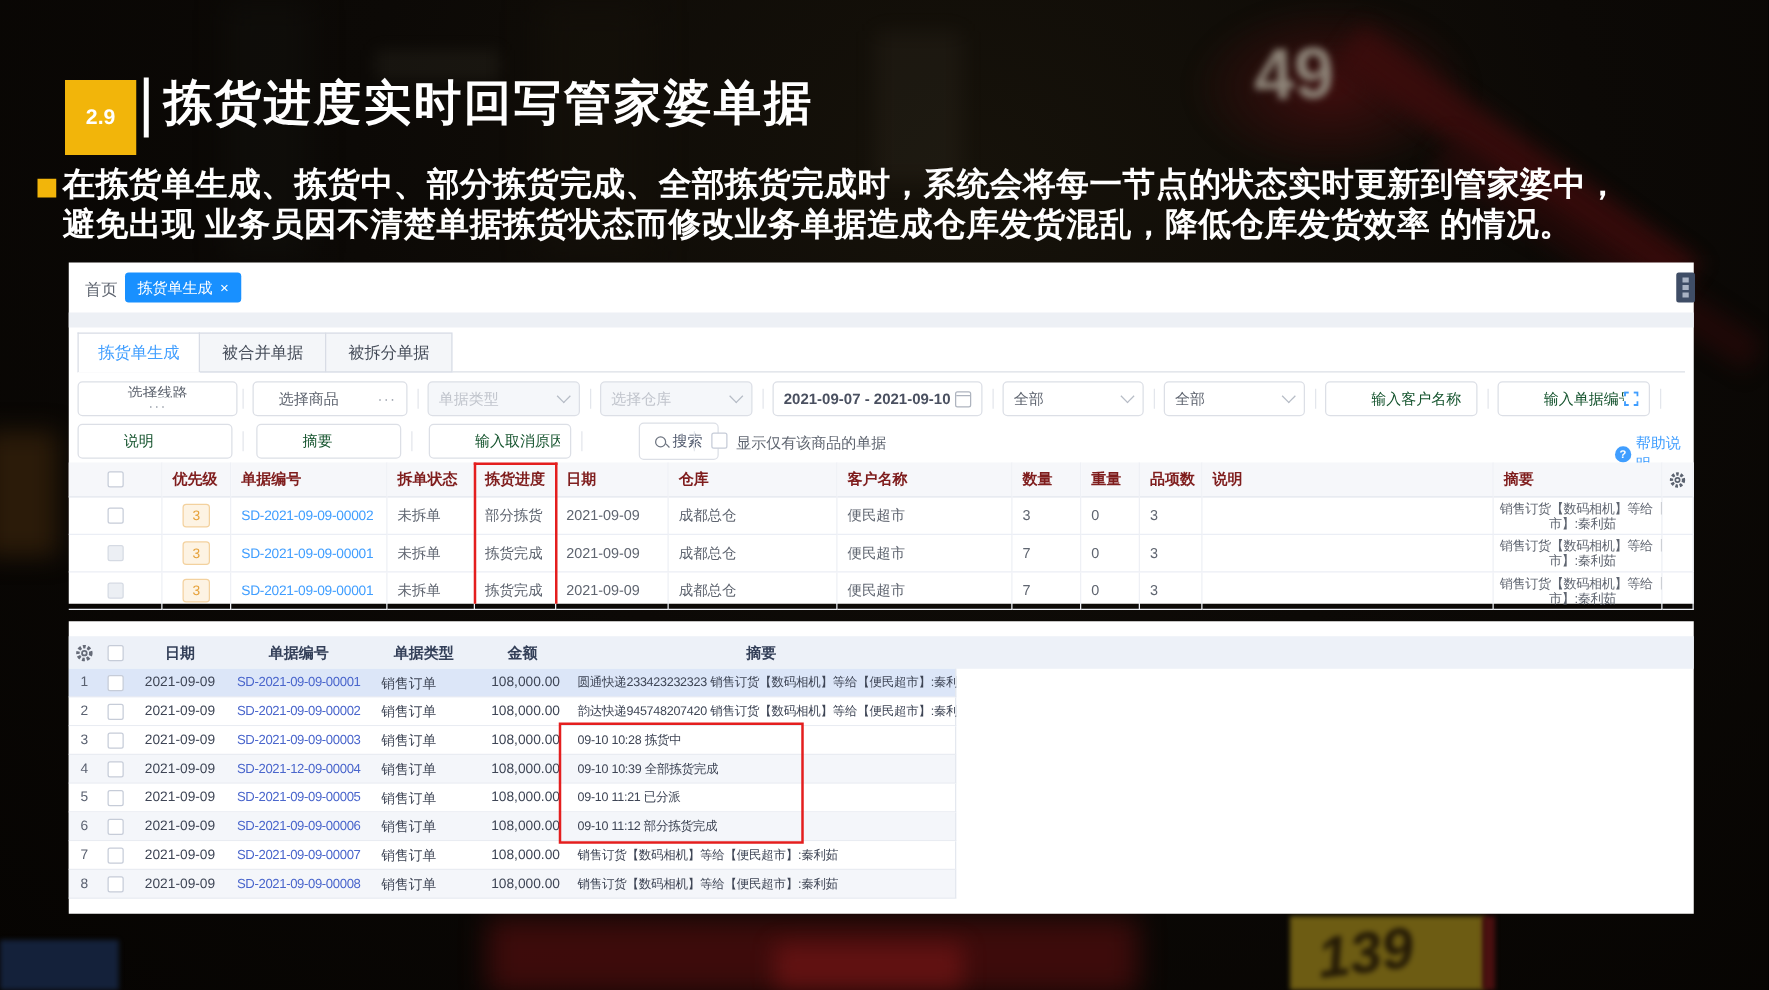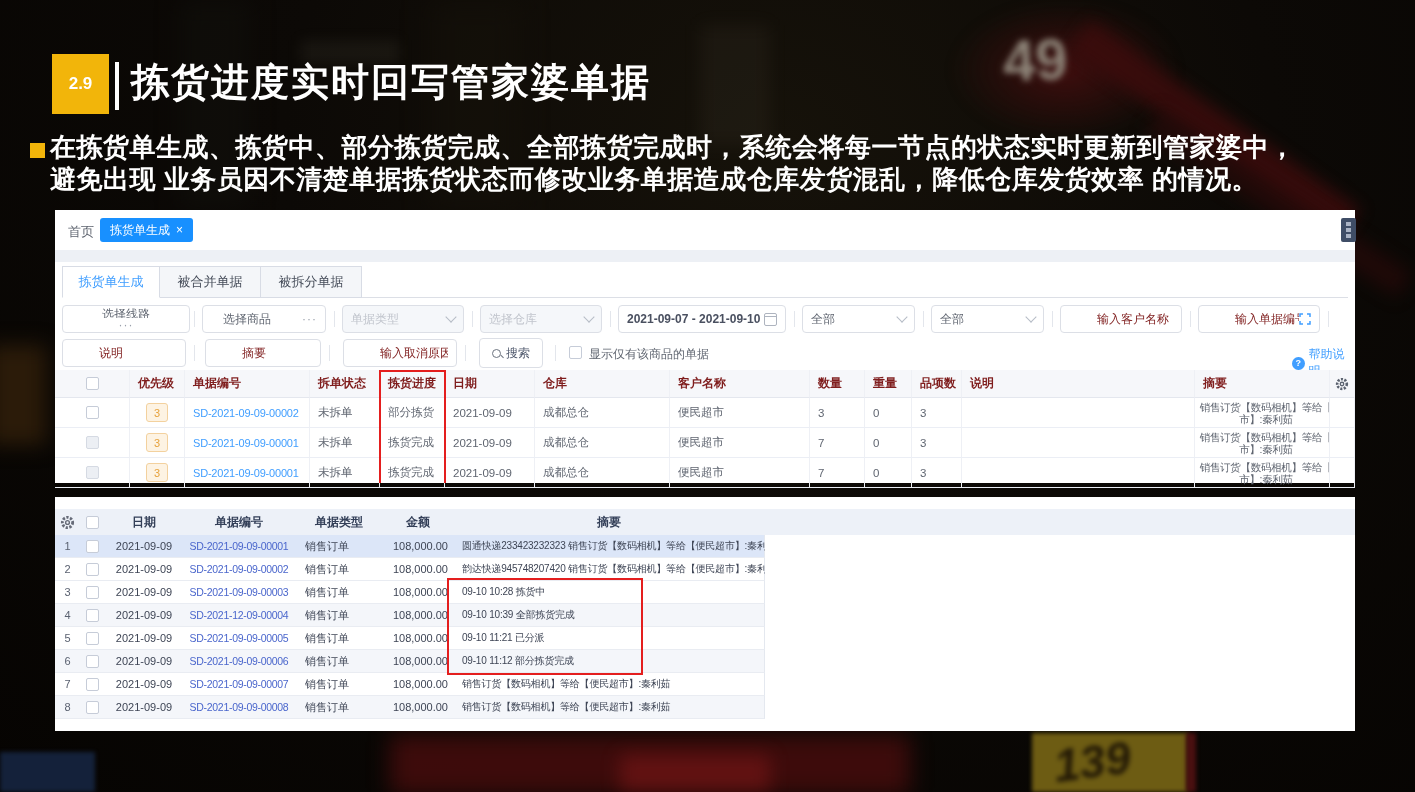--- a/index.html
+++ b/index.html
@@ -32,30 +32,30 @@
   
   .tabs{position:absolute;display:flex;align-items:flex-end;}
   .tabline{position:absolute;height:1px;background:#dcdfe6;left:0;right:0;bottom:0;}
   .tab{height:30px;display:flex;align-items:center;justify-content:center;font-size:13px;
     border:1px solid #d8dce5;background:#f4f6f9;color:#454c59;margin-right:-1px;position:relative;}
   .tab.active{background:#fff;color:#409eff;border-bottom-color:#fff;z-index:2;}
   
   .f{position:absolute;height:28px;border:1px solid #dcdfe6;border-radius:4px;background:#fff;
     display:flex;align-items:center;padding:0 8px;font-size:12px;color:#5f6570;box-sizing:border-box;}
   .f .grow{flex:1;overflow:hidden;white-space:nowrap;}
-  .f.ph{color:#7f1d1d;padding-left:36px;}
+  .f.ph{color:#14532d;padding-left:36px;}
   .f.dis{background:#f5f7fa;color:#c0c4cc;}
   .dots{color:#9aa0ab;font-size:12px;letter-spacing:1px;}
   .caret{width:7px;height:7px;border-right:1.5px solid #b6bcc6;border-bottom:1.5px solid #b6bcc6;
     transform:rotate(45deg);margin-top:-4px;}
   .cal{width:11px;height:11px;border:1.3px solid #aeb4bf;border-radius:2px;position:relative;}
   .cal:after{content:"";position:absolute;left:0;right:0;top:2.5px;height:1.3px;background:#aeb4bf;}
   .sep{position:absolute;width:1px;height:16px;background:#e3e6ec;}
   .btn{position:absolute;height:30px;border:1px solid #dcdfe6;border-radius:4px;background:#fff;
-    display:flex;align-items:center;justify-content:center;gap:5px;font-size:12px;color:#515a6e;box-sizing:border-box;}
+    display:flex;align-items:center;justify-content:center;gap:5px;font-size:12px;color:#515a6e;box-sizing:border-box;margin-left:32px;}
   .mag{width:7px;height:7px;border:1.4px solid #6d7480;border-radius:50%;position:relative;}
   .mag:after{content:"";position:absolute;width:4px;height:1.4px;background:#6d7480;
     transform:rotate(45deg);right:-4px;bottom:-1px;}
   .cb{width:13px;height:13px;border:1px solid #c6ccd8;border-radius:2px;background:#fff;box-sizing:border-box;flex:none;}
   .cb.dim{background:#eceff4;border-color:#d5dae3;}
   .cblabel{font-size:12px;color:#5f6570;}
   .help{position:absolute;display:flex;align-items:center;gap:4px;color:#409eff;font-size:12px;}
   .qicon{width:13px;height:13px;border-radius:50%;background:#409eff;color:#fff;font-size:9px;
     font-weight:bold;display:flex;align-items:center;justify-content:center;}
   
@@ -100,21 +100,21 @@
   <div class="blob" style="left:1160px;top:110px;width:300px;height:28px;background:#2e0a0a;filter:blur(9px);transform:rotate(33deg);transform-origin:left top;opacity:.6;"></div>
   <div class="blob" style="left:-12px;top:345px;width:58px;height:100px;background:#2b1b09;filter:blur(10px);"></div>
   <div class="blob" style="left:390px;top:735px;width:520px;height:60px;background:#4a0d0d;filter:blur(11px);opacity:.8;"></div>
   <div class="blob" style="left:620px;top:755px;width:150px;height:36px;background:#6b1414;filter:blur(9px);opacity:.8;"></div>
   <div class="blob" style="left:0;top:752px;width:95px;height:40px;background:#15233d;filter:blur(2px);opacity:.95;"></div>
   <div class="blob bgtag" style="left:1032px;top:733px;width:156px;height:59px;display:flex;align-items:center;">
     <span class="bgtagtxt" style="font-size:46px;padding-left:22px;">139</span>
   </div>
   <div class="blob" style="left:1186px;top:733px;width:10px;height:59px;background:#4a1010;filter:blur(2px);"></div>
 
-  <div class="badge abs" style="left:52px;top:54px;width:57px;height:60px;">2.9</div>
+  <div class="badge abs" style="left:52px;top:64px;width:57px;height:60px;">2.9</div>
   <div class="vbar abs" style="left:115px;top:62px;width:4px;height:48px;"></div>
   <div class="title abs" style="left:131px;top:57px;">拣货进度实时回写管家婆单据</div>
   <div class="bullet-sq abs" style="left:30px;top:143px;width:15px;height:15px;"></div>
   <div class="bullet-line abs" style="left:50px;top:162px;">避免出现 业务员因不清楚单据拣货状态而修改业务单据造成仓库发货混乱，降低仓库发货效率 的情况。</div>
   <div class="bullet-line abs" style="left:50px;top:130px;">在拣货单生成、拣货中、部分拣货完成、全部拣货完成时，系统会将每一节点的状态实时更新到管家婆中，</div>
 
   <div class="panel" style="left:55px;top:210px;width:1300px;height:273px;">
 
     <div class="abs crumb-home" style="left:13px;top:13px;">首页</div>
     <div class="pagetab abs" style="left:45px;top:8px;">

